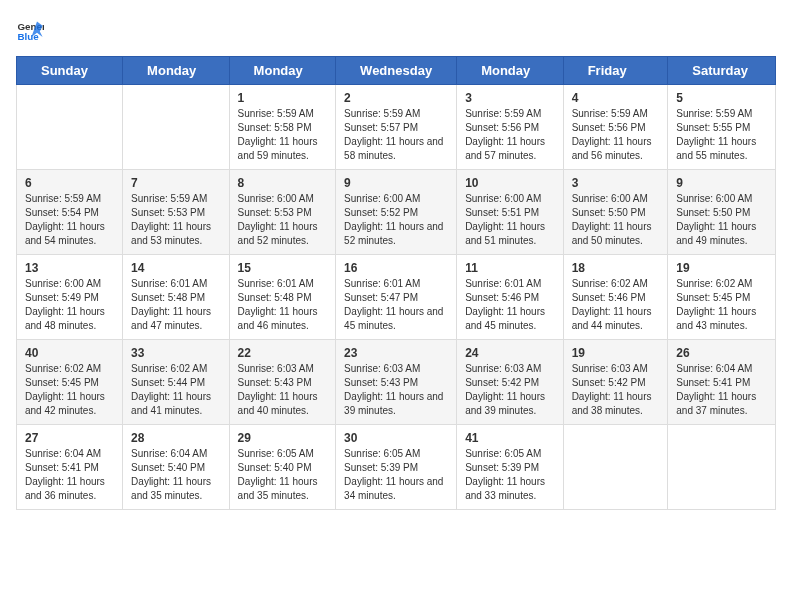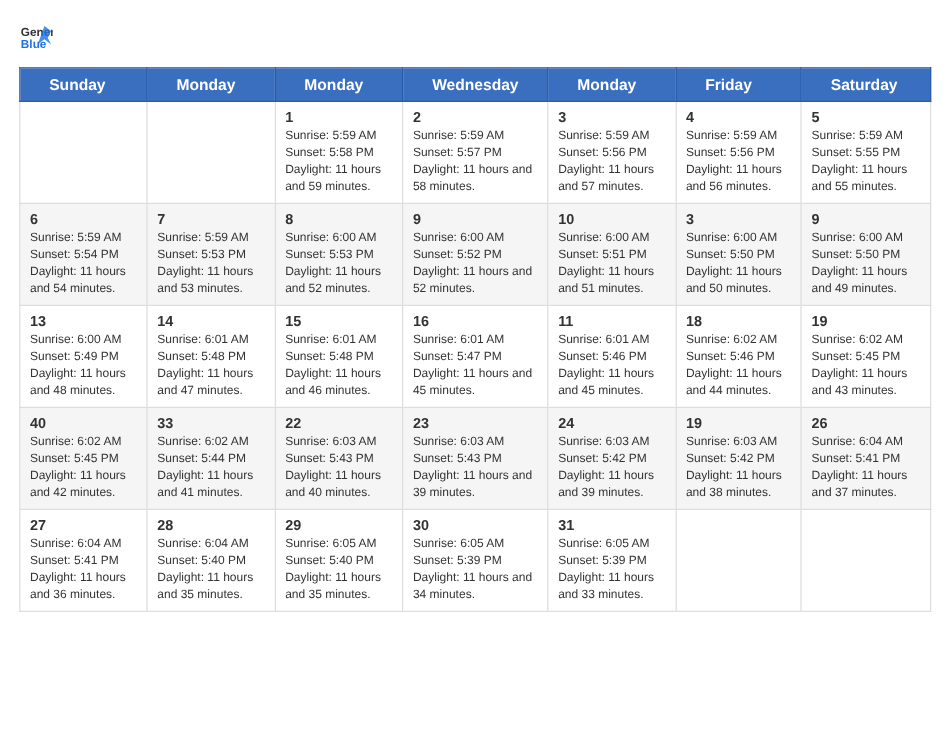--- a/index.html
+++ b/index.html
@@ -297,21 +297,21 @@
 Sunset: 5:40 PM
 Daylight: 11 hours and 35 minutes.</div>
         </td>
         <td>
           <span class="day-number">30</span>
           <div class="day-info" style="white-space: pre-line;">Sunrise: 6:05 AM
 Sunset: 5:39 PM
 Daylight: 11 hours and 34 minutes.</div>
         </td>
         <td>
-          <span class="day-number">31</span>
+          <span class="day-number">41</span>
           <div class="day-info" style="white-space: pre-line;">Sunrise: 6:05 AM
 Sunset: 5:39 PM
 Daylight: 11 hours and 33 minutes.</div>
         </td>
         <td class="empty"></td>
         <td class="empty"></td>
       </tr>
     </tbody>
 </table>
 

